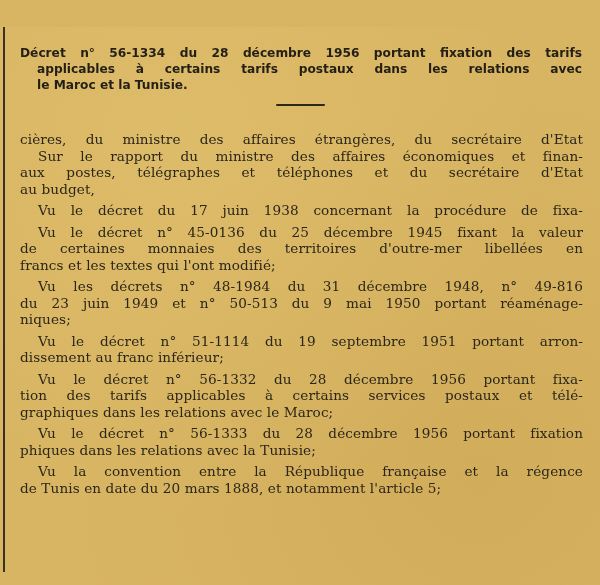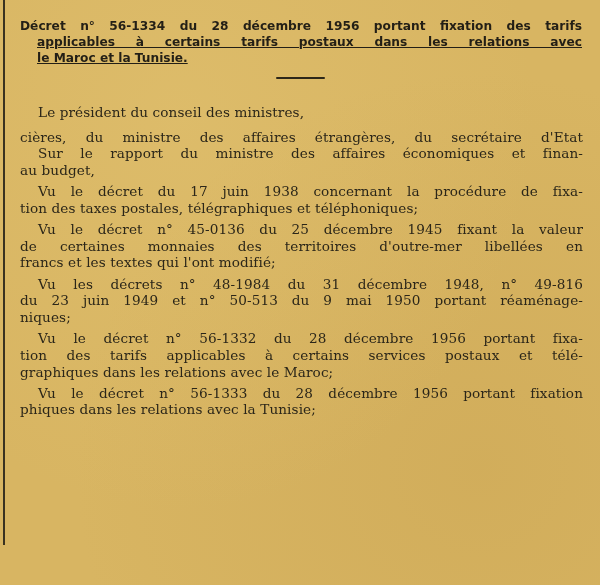--- a/index.html
+++ b/index.html
@@ -9,36 +9,37 @@
     position: relative;
     font-family: "DejaVu Serif", "Liberation Serif", serif;
     color: #2b2619;
   }
   .page {
     position: absolute; inset: 0;
     background:
       radial-gradient(ellipse at 30% 20%, rgba(230,200,120,0.35), transparent 60%),
       radial-gradient(ellipse at 80% 80%, rgba(190,150,70,0.25), transparent 60%),
       #d8b562;
+    margin-top: 27px;
   }
   .left-rule {
     position: absolute; left: 3px; top: 0; width: 2px; height: 545px;
     background: #3a3220;
   }
   .title {
     position: absolute; left: 20px; top: 18px; width: 562px;
     font-family: "DejaVu Sans", "Liberation Sans", sans-serif;
     font-weight: bold;
     font-size: 12.2px;
     line-height: 16px;
     color: #231f16;
     text-align: justify;
   }
   .title .line { display: block; text-align: justify; text-align-last: justify; white-space: nowrap; }
-  .title .line.l2, .title .line.l3 { padding-left: 17px; text-decoration: underline; }
+  .title .line.l2, .title .line.l3 { padding-left: 17px; }
   .title .line.l3 { text-align-last: left; }
   .sep {
     position: absolute; left: 276px; top: 77px; width: 49px; height: 2px;
     background: #2d2719; border-radius: 1px;
   }
   .body {
     position: absolute; left: 20px; top: 104px; width: 563px;
     font-size: 13.6px;
     line-height: 16.6px;
     letter-spacing: 0.1px;
@@ -60,53 +61,58 @@
 
   <div class="title">
     <span class="line l1">Décret n° 56-1334 du 28 décembre 1956 portant fixation des tarifs</span>
     <span class="line l2">applicables à certains tarifs postaux dans les relations avec</span>
     <span class="line l3">le Maroc et la Tunisie.</span>
   </div>
 
   <div class="sep"></div>
 
   <div class="body">
-    <p class="para opening">
-      <span class="ln first last">Le président du conseil des ministres,</span>
-    </p>
 
     <p class="para">
       <span class="ln">cières, du ministre des affaires étrangères, du secrétaire d'Etat</span>
       <span class="ln first">Sur le rapport du ministre des affaires économiques et finan-</span>
+      <span class="ln">aux postes, télégraphes et téléphones et du secrétaire d'Etat</span>
       <span class="ln last">au budget,</span>
     </p>
 
     <p class="para">
       <span class="ln first">Vu le décret du 17 juin 1938 concernant la procédure de fixa-</span>
-      <span class="ln last">tion des taxes postales, télégraphiques et téléphoniques;</span>
     </p>
 
     <p class="para">
       <span class="ln first">Vu le décret n° 45-0136 du 25 décembre 1945 fixant la valeur</span>
       <span class="ln">de certaines monnaies des territoires d'outre-mer libellées en</span>
       <span class="ln last">francs et les textes qui l'ont modifié;</span>
     </p>
 
     <p class="para">
       <span class="ln first">Vu les décrets n° 48-1984 du 31 décembre 1948, n° 49-816</span>
       <span class="ln">du 23 juin 1949 et n° 50-513 du 9 mai 1950 portant réaménage-</span>
       <span class="ln last">niques;</span>
     </p>
 
+    <p class="para">
+      <span class="ln first">Vu le décret n° 51-1114 du 19 septembre 1951 portant arron-</span>
+      <span class="ln last">dissement au franc inférieur;</span>
+    </p>
 
     <p class="para">
       <span class="ln first">Vu le décret n° 56-1332 du 28 décembre 1956 portant fixa-</span>
       <span class="ln">tion des tarifs applicables à certains services postaux et télé-</span>
       <span class="ln last">graphiques dans les relations avec le Maroc;</span>
     </p>
 
     <p class="para">
       <span class="ln first">Vu le décret n° 56-1333 du 28 décembre 1956 portant fixation</span>
       <span class="ln last">phiques dans les relations avec la Tunisie;</span>
     </p>
 
+    <p class="para">
+      <span class="ln first">Vu la convention entre la République française et la régence</span>
+      <span class="ln last">de Tunis en date du 20 mars 1888, et notamment l'article 5;</span>
+    </p>
   </div>
 </div>
 
 </body></html>

